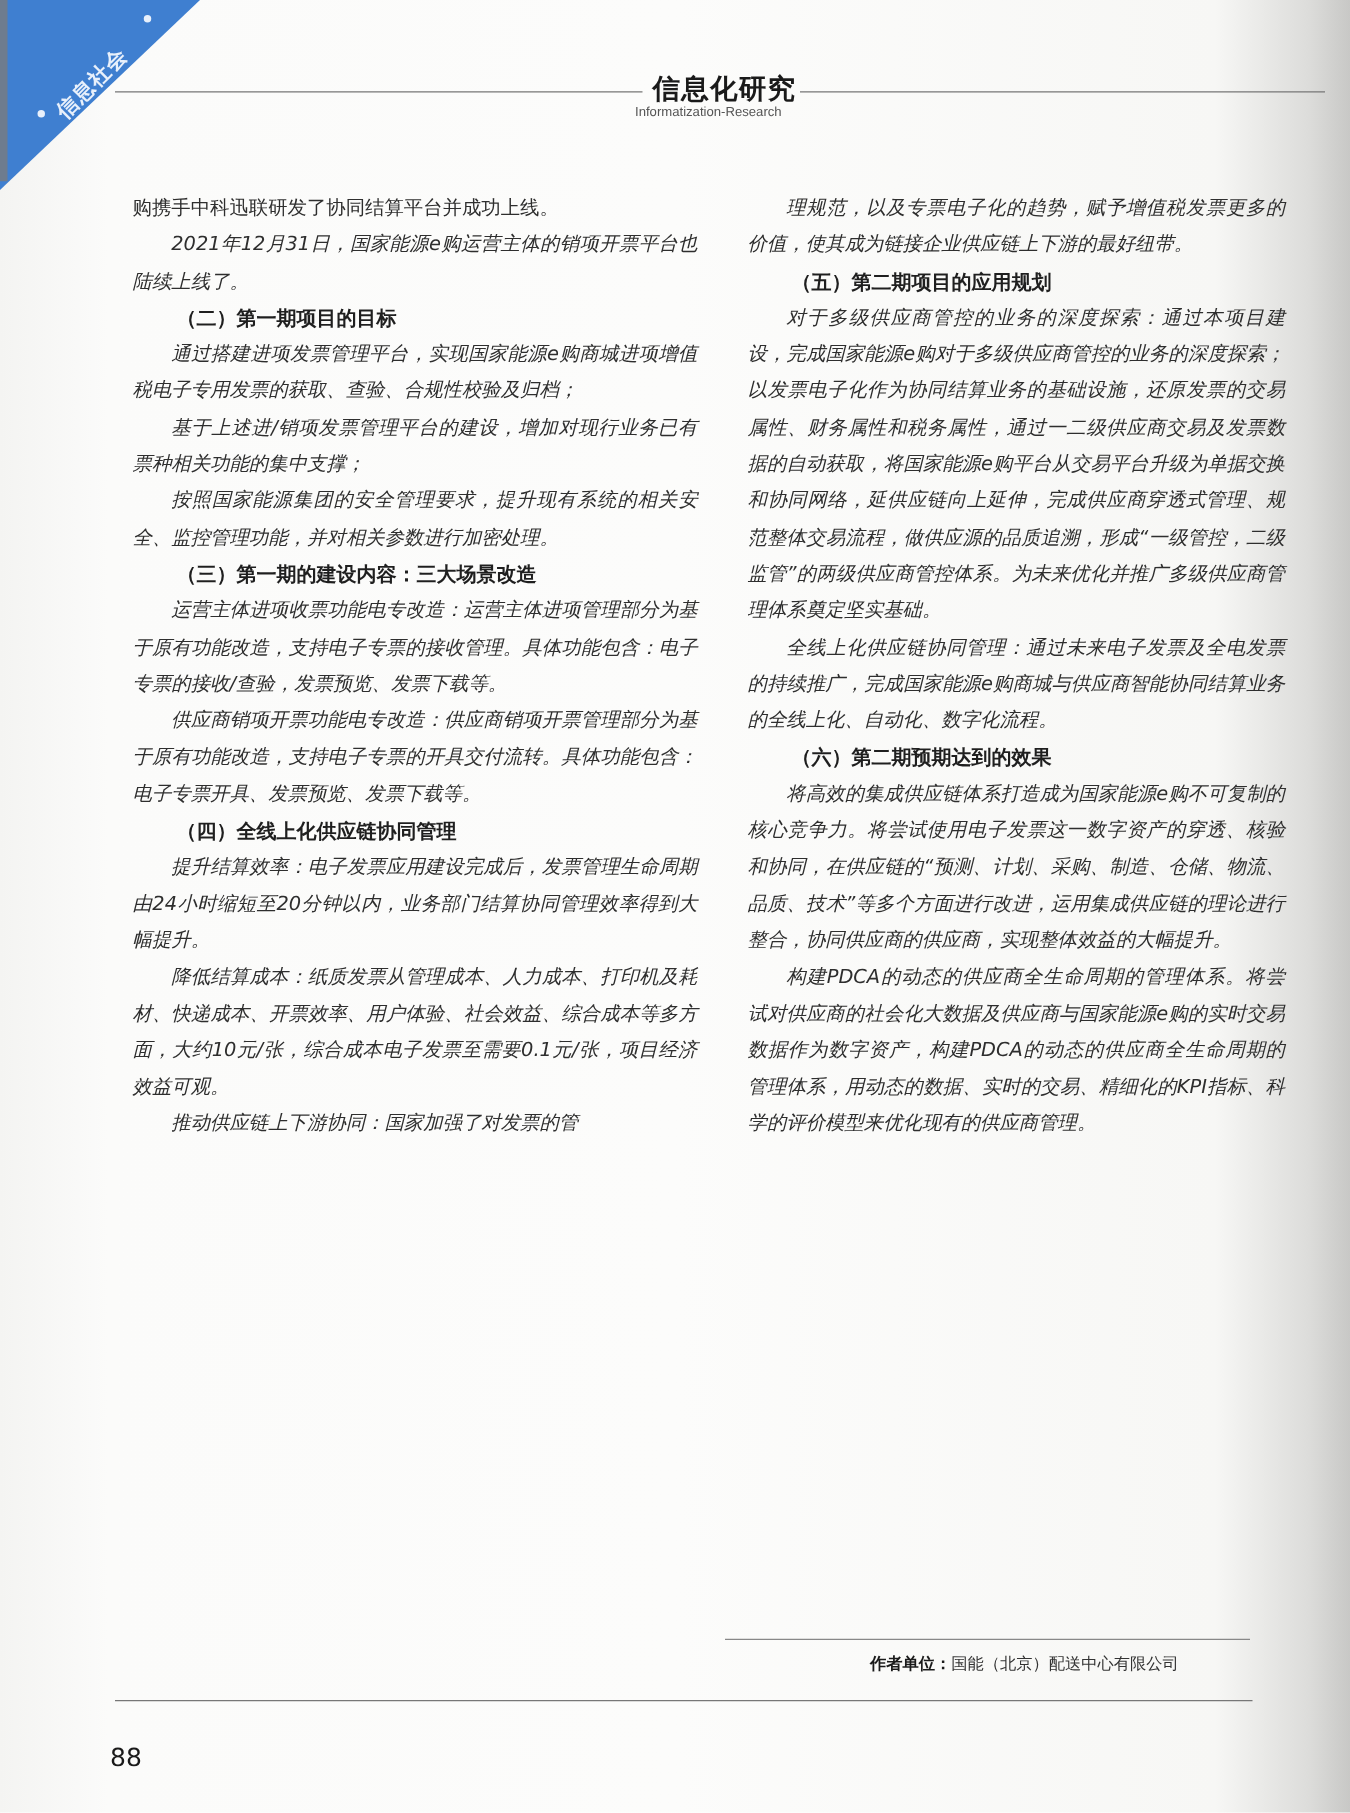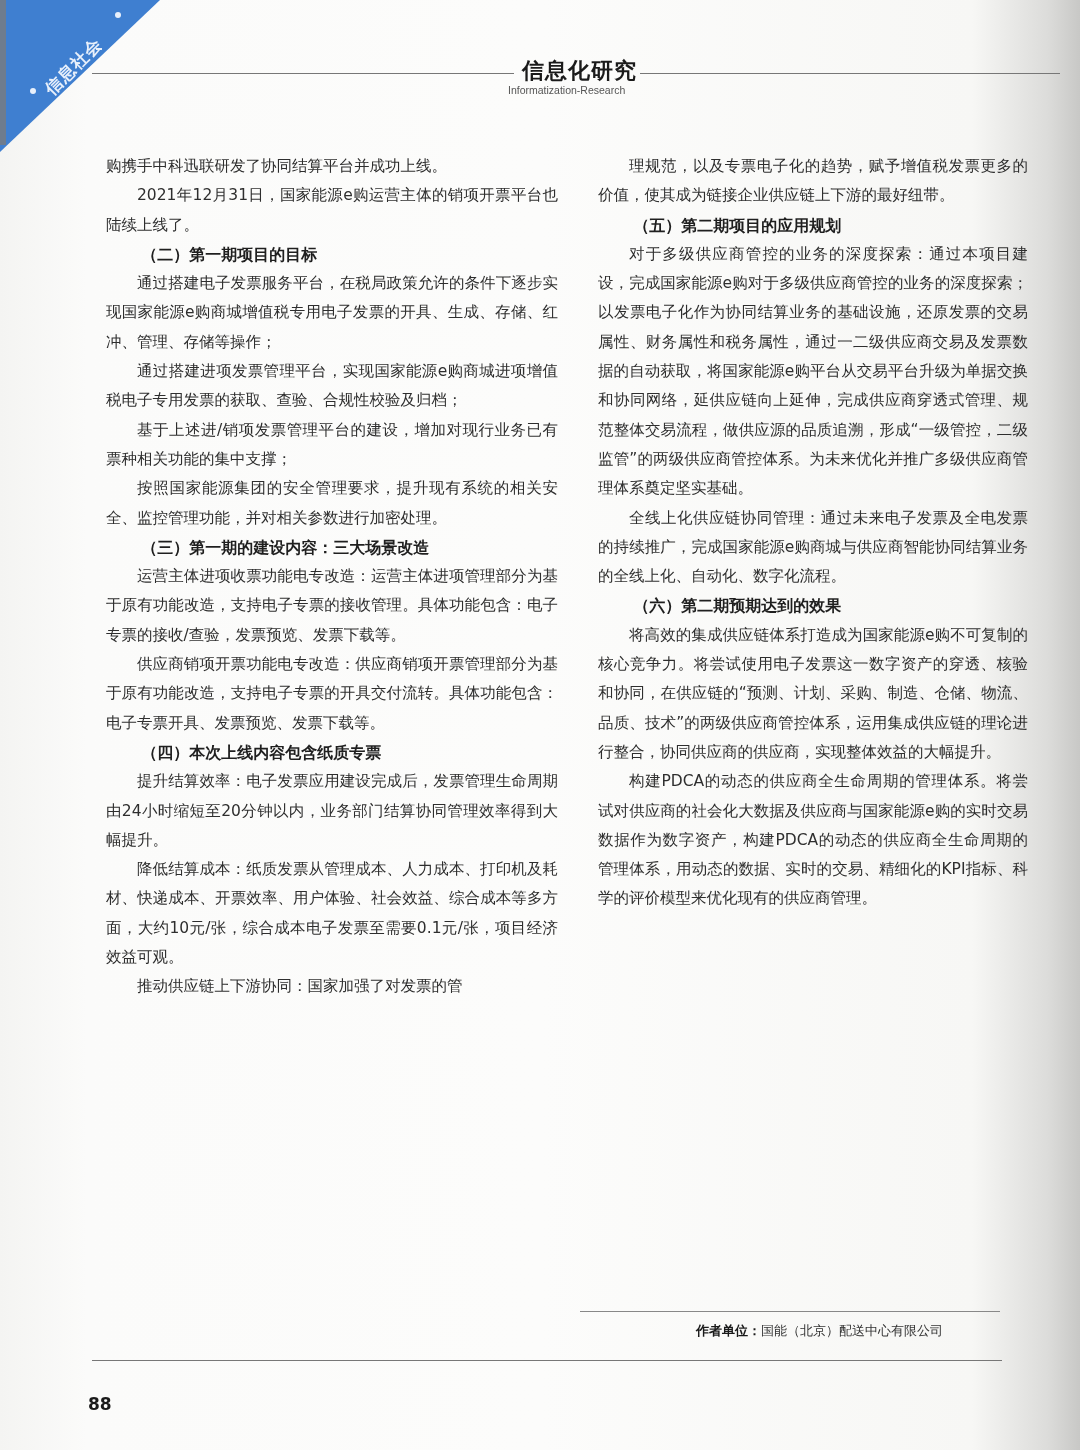--- a/index.html
+++ b/index.html
@@ -13,68 +13,67 @@
           color:#e8f0fb;font-size:17px;letter-spacing:1px;white-space:nowrap;font-weight:bold;}
   .corner-dot{position:absolute;width:6px;height:6px;border-radius:50%;background:#e8f0fb;}
   .hdr-line{position:absolute;top:73px;height:1px;background:#777;}
   .hdr-title{position:absolute;left:522px;top:56px;font-size:22px;font-weight:bold;
              font-family:"DejaVu Serif","Liberation Serif",serif;color:#1a1a1a;letter-spacing:1px;}
   .hdr-sub{position:absolute;left:508px;top:84px;font-size:10.5px;color:#555;
            font-family:"Liberation Sans",sans-serif;}
   .col{position:absolute;top:152px;width:452px;font-size:15.5px;line-height:29.3px;
        text-align:justify;color:#2e2e2e;}
   .col p{margin:0;}
-  .col p.ind{text-indent:2em;}
+  .col p.ind{text-indent:2em;font-style:italic;}
   .col h3{margin:0;font-size:16px;font-weight:bold;text-indent:2.2em;line-height:29.3px;color:#1f1f1f;}
   .col-left{left:106px;}
   .col-right{left:598px;width:430px;}
   .mid-line{position:absolute;top:1311px;left:580px;width:420px;height:1px;background:#888;}
   .author{position:absolute;left:696px;top:1322px;font-size:13px;color:#333;}
   .author b{font-weight:bold;color:#1a1a1a;margin-top:28px;}
   .foot-line{position:absolute;top:1360px;left:92px;width:910px;height:1px;background:#777;}
-  .page-num{position:absolute;left:88px;top:1394px;font-size:17px;font-weight:bold;color:#1a1a1a;}
+  .page-num{position:absolute;left:88px;top:1394px;font-size:20px;font-weight:normal;color:#1a1a1a;}
 </style>
 </head>
 <body>
 
 <div class="corner"></div>
 <div class="corner-edge"></div>
 <div class="corner-dot" style="left:115px;top:12px;"></div>
 <div class="corner-dot" style="left:30px;top:88px;"></div>
 <div class="corner-text" style="left:40px;top:84px;">信息社会</div>
 
 <div class="hdr-line" style="left:92px;width:422px;"></div>
 <div class="hdr-line" style="left:640px;width:420px;"></div>
 <div class="hdr-title">信息化研究</div>
 <div class="hdr-sub">Informatization-Research</div>
 
 <div class="col col-left">
   <p>购携手中科迅联研发了协同结算平台并成功上线。</p>
   <p class="ind">2021年12月31日，国家能源e购运营主体的销项开票平台也陆续上线了。</p>
   <h3>（二）第一期项目的目标</h3>
-  <p class="ind">通过搭建电子发票服务平台，在税局政策允许的条件下逐步实现国家能源e购商城增值税专用电子发票的开具、生成、存储、红冲、管理、存储等操作；</p>
   <p class="ind">通过搭建进项发票管理平台，实现国家能源e购商城进项增值税电子专用发票的获取、查验、合规性校验及归档；</p>
   <p class="ind">基于上述进/销项发票管理平台的建设，增加对现行业务已有票种相关功能的集中支撑；</p>
   <p class="ind">按照国家能源集团的安全管理要求，提升现有系统的相关安全、监控管理功能，并对相关参数进行加密处理。</p>
   <h3>（三）第一期的建设内容：三大场景改造</h3>
   <p class="ind">运营主体进项收票功能电专改造：运营主体进项管理部分为基于原有功能改造，支持电子专票的接收管理。具体功能包含：电子专票的接收/查验，发票预览、发票下载等。</p>
   <p class="ind">供应商销项开票功能电专改造：供应商销项开票管理部分为基于原有功能改造，支持电子专票的开具交付流转。具体功能包含：电子专票开具、发票预览、发票下载等。</p>
-  <h3>（四）本次上线内容包含纸质专票</h3>
+  <h3>（四）全线上化供应链协同管理</h3>
   <p class="ind">提升结算效率：电子发票应用建设完成后，发票管理生命周期由24小时缩短至20分钟以内，业务部门结算协同管理效率得到大幅提升。</p>
   <p class="ind">降低结算成本：纸质发票从管理成本、人力成本、打印机及耗材、快递成本、开票效率、用户体验、社会效益、综合成本等多方面，大约10元/张，综合成本电子发票至需要0.1元/张，项目经济效益可观。</p>
   <p class="ind">推动供应链上下游协同：国家加强了对发票的管</p>
 </div>
 
 <div class="col col-right">
   <p class="ind">理规范，以及专票电子化的趋势，赋予增值税发票更多的价值，使其成为链接企业供应链上下游的最好纽带。</p>
   <h3>（五）第二期项目的应用规划</h3>
   <p class="ind">对于多级供应商管控的业务的深度探索：通过本项目建设，完成国家能源e购对于多级供应商管控的业务的深度探索；以发票电子化作为协同结算业务的基础设施，还原发票的交易属性、财务属性和税务属性，通过一二级供应商交易及发票数据的自动获取，将国家能源e购平台从交易平台升级为单据交换和协同网络，延供应链向上延伸，完成供应商穿透式管理、规范整体交易流程，做供应源的品质追溯，形成“一级管控，二级监管”的两级供应商管控体系。为未来优化并推广多级供应商管理体系奠定坚实基础。</p>
   <p class="ind">全线上化供应链协同管理：通过未来电子发票及全电发票的持续推广，完成国家能源e购商城与供应商智能协同结算业务的全线上化、自动化、数字化流程。</p>
   <h3>（六）第二期预期达到的效果</h3>
-  <p class="ind">将高效的集成供应链体系打造成为国家能源e购不可复制的核心竞争力。将尝试使用电子发票这一数字资产的穿透、核验和协同，在供应链的“预测、计划、采购、制造、仓储、物流、品质、技术”的两级供应商管控体系，运用集成供应链的理论进行整合，协同供应商的供应商，实现整体效益的大幅提升。</p>
+  <p class="ind">将高效的集成供应链体系打造成为国家能源e购不可复制的核心竞争力。将尝试使用电子发票这一数字资产的穿透、核验和协同，在供应链的“预测、计划、采购、制造、仓储、物流、品质、技术”等多个方面进行改进，运用集成供应链的理论进行整合，协同供应商的供应商，实现整体效益的大幅提升。</p>
   <p class="ind">构建PDCA的动态的供应商全生命周期的管理体系。将尝试对供应商的社会化大数据及供应商与国家能源e购的实时交易数据作为数字资产，构建PDCA的动态的供应商全生命周期的管理体系，用动态的数据、实时的交易、精细化的KPI指标、科学的评价模型来优化现有的供应商管理。</p>
 </div>
 
 <div class="mid-line"></div>
 <div class="author">
   <b>作者单位：</b><span>国能（北京）配送中心有限公司</span>
 </div>
 <div class="foot-line"></div>
 <div class="page-num">88</div>
 

